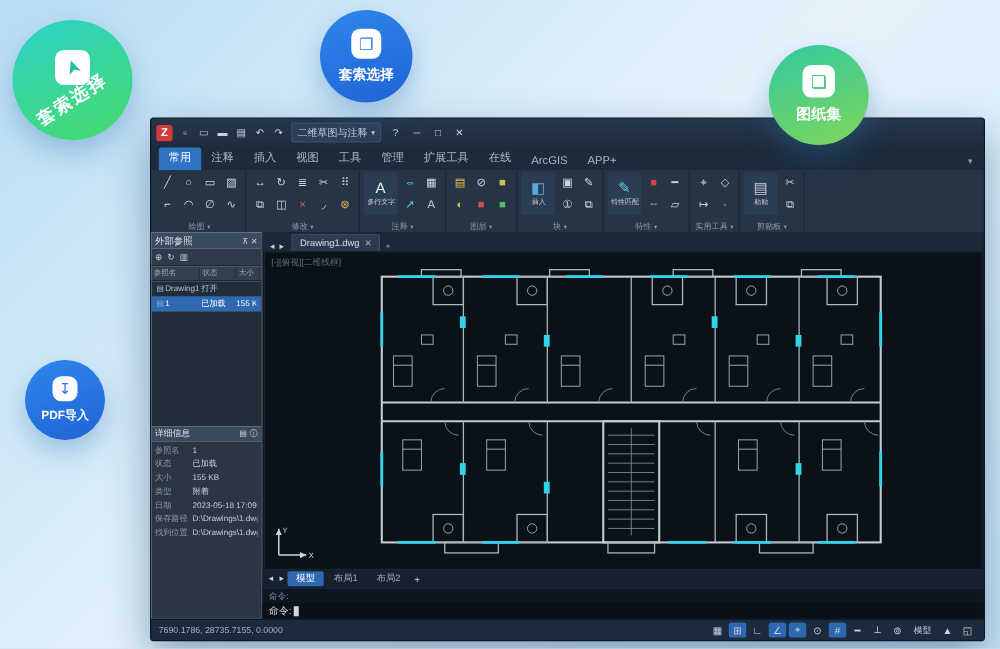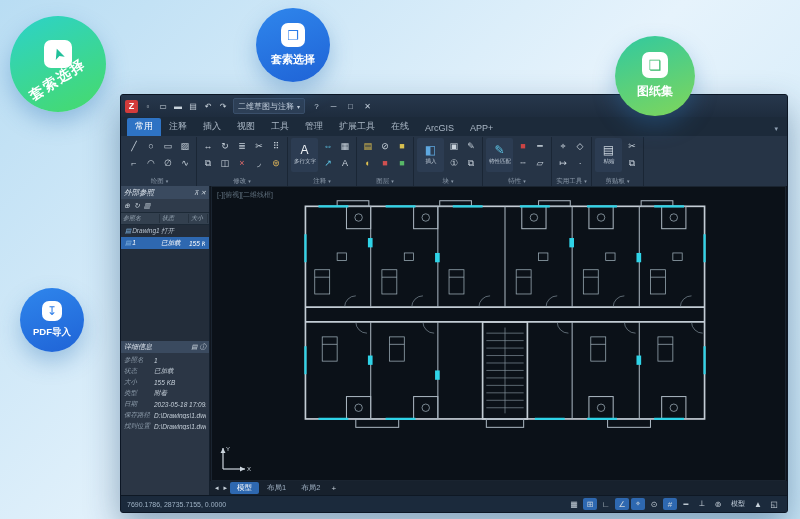--- a/index.html
+++ b/index.html
@@ -64,21 +64,21 @@
     grid-auto-columns:16px;gap:1px;}
   .ricon{width:16px;height:16px;display:flex;align-items:center;justify-content:center;
     font-size:9px;border-radius:2px;}
   .rlabel{height:10px;font-size:6.5px;color:#8c9aaa;display:flex;align-items:center;
     justify-content:center;gap:2px;white-space:nowrap;}
 
   .content{flex:1;display:flex;min-height:0;}
 
   
   .palette{width:88px;flex:0 0 auto;background:#ffffff;border-right:1px solid #141f2c;
-    display:flex;flex-direction:column;font-size:6.5px;color:#b9c4d0;font-style:italic;}
+    display:flex;flex-direction:column;font-size:6.5px;color:#b9c4d0;}
   .pal-title{height:13px;flex:0 0 auto;background:#3a4a5f;display:flex;align-items:center;
     gap:2px;padding:0 3px;font-size:7.5px;color:#dde5ee;}
   .pal-title .sp{flex:1;}
   .pticon{font-size:6.5px;color:#9fb0c2;}
   .pal-tools{height:13px;flex:0 0 auto;background:#2f3b4b;border-bottom:1px solid #1c2936;
     display:flex;align-items:center;gap:4px;padding:0 3px;}
   .ptool{font-size:7px;}
   .pal-cols{height:11px;flex:0 0 auto;background:#33404f;border-bottom:1px solid #1c2936;
     display:flex;align-items:center;font-size:6px;color:#9aa8b6;}
   .pal-cols span{border-right:1px solid #26323f;padding-left:2px;overflow:hidden;}
@@ -386,20 +386,28 @@
               <div class="dv">D:\Drawings\1.dwg</div>
             </div>
             <div class="det-row">
               <div class="dl">找到位置</div>
               <div class="dv">D:\Drawings\1.dwg</div>
             </div>
           </div>
       </div>
 
       <div class="workarea">
+        <div class="doctabs">
+          <span class="dnav" id="doc-nav"><span class="dnav" style="color: rgb(201, 211, 220);">◂</span><span class="dnav" style="color: rgb(201, 211, 220);">▸</span></span>
+          <div class="dtab">
+            <span>Drawing1.dwg</span>
+            <span class="x">✕</span>
+          </div>
+          <span class="dnav">+</span>
+        </div>
 
         <div class="canvas">
           <div class="vplabel">[-][俯视][二维线框]</div>
 
           <svg class="plan" width="430" height="235" viewBox="0 0 440 252">
             <g stroke="#c3ccd4" stroke-width="1.8" fill="none">
               <rect x="6" y="10" width="428" height="228"></rect>
               <line x1="6" y1="118" x2="434" y2="118"></line>
               <line x1="6" y1="134" x2="434" y2="134"></line>
               <rect x="196" y="134" width="48" height="104"></rect>
@@ -513,20 +521,27 @@
 
         <div class="layouttabs" id="layout-tabs">
             <span class="dnav" style="color: rgb(201, 211, 220);">◂</span>
             <span class="dnav" style="color: rgb(201, 211, 220);">▸</span>
             <div class="ltab active">模型</div>
             <div class="ltab">布局1</div>
             <div class="ltab">布局2</div>
             <span class="lplus" style="color: rgb(201, 211, 220);">+</span>
           </div>
 
+        <div class="cmd">
+          <div class="cmd-hist">命令:</div>
+          <div class="cmd-input">
+            <span>命令:</span>
+            <span class="caret"></span>
+          </div>
+        </div>
       </div>
     </div>
 
     <div class="statusbar">
       <span class="coords">7690.1786, 28735.7155, 0.0000</span>
       <span class="sspacer"></span>
       <span id="status-toggles" style="display:flex;gap:2px;">
           <span class="sticon" style="color: rgb(201, 211, 220);">▦</span>
           <span class="sticon on" style="color: rgb(201, 211, 220);">⊞</span>
           <span class="sticon" style="color: rgb(201, 211, 220);">∟</span>

